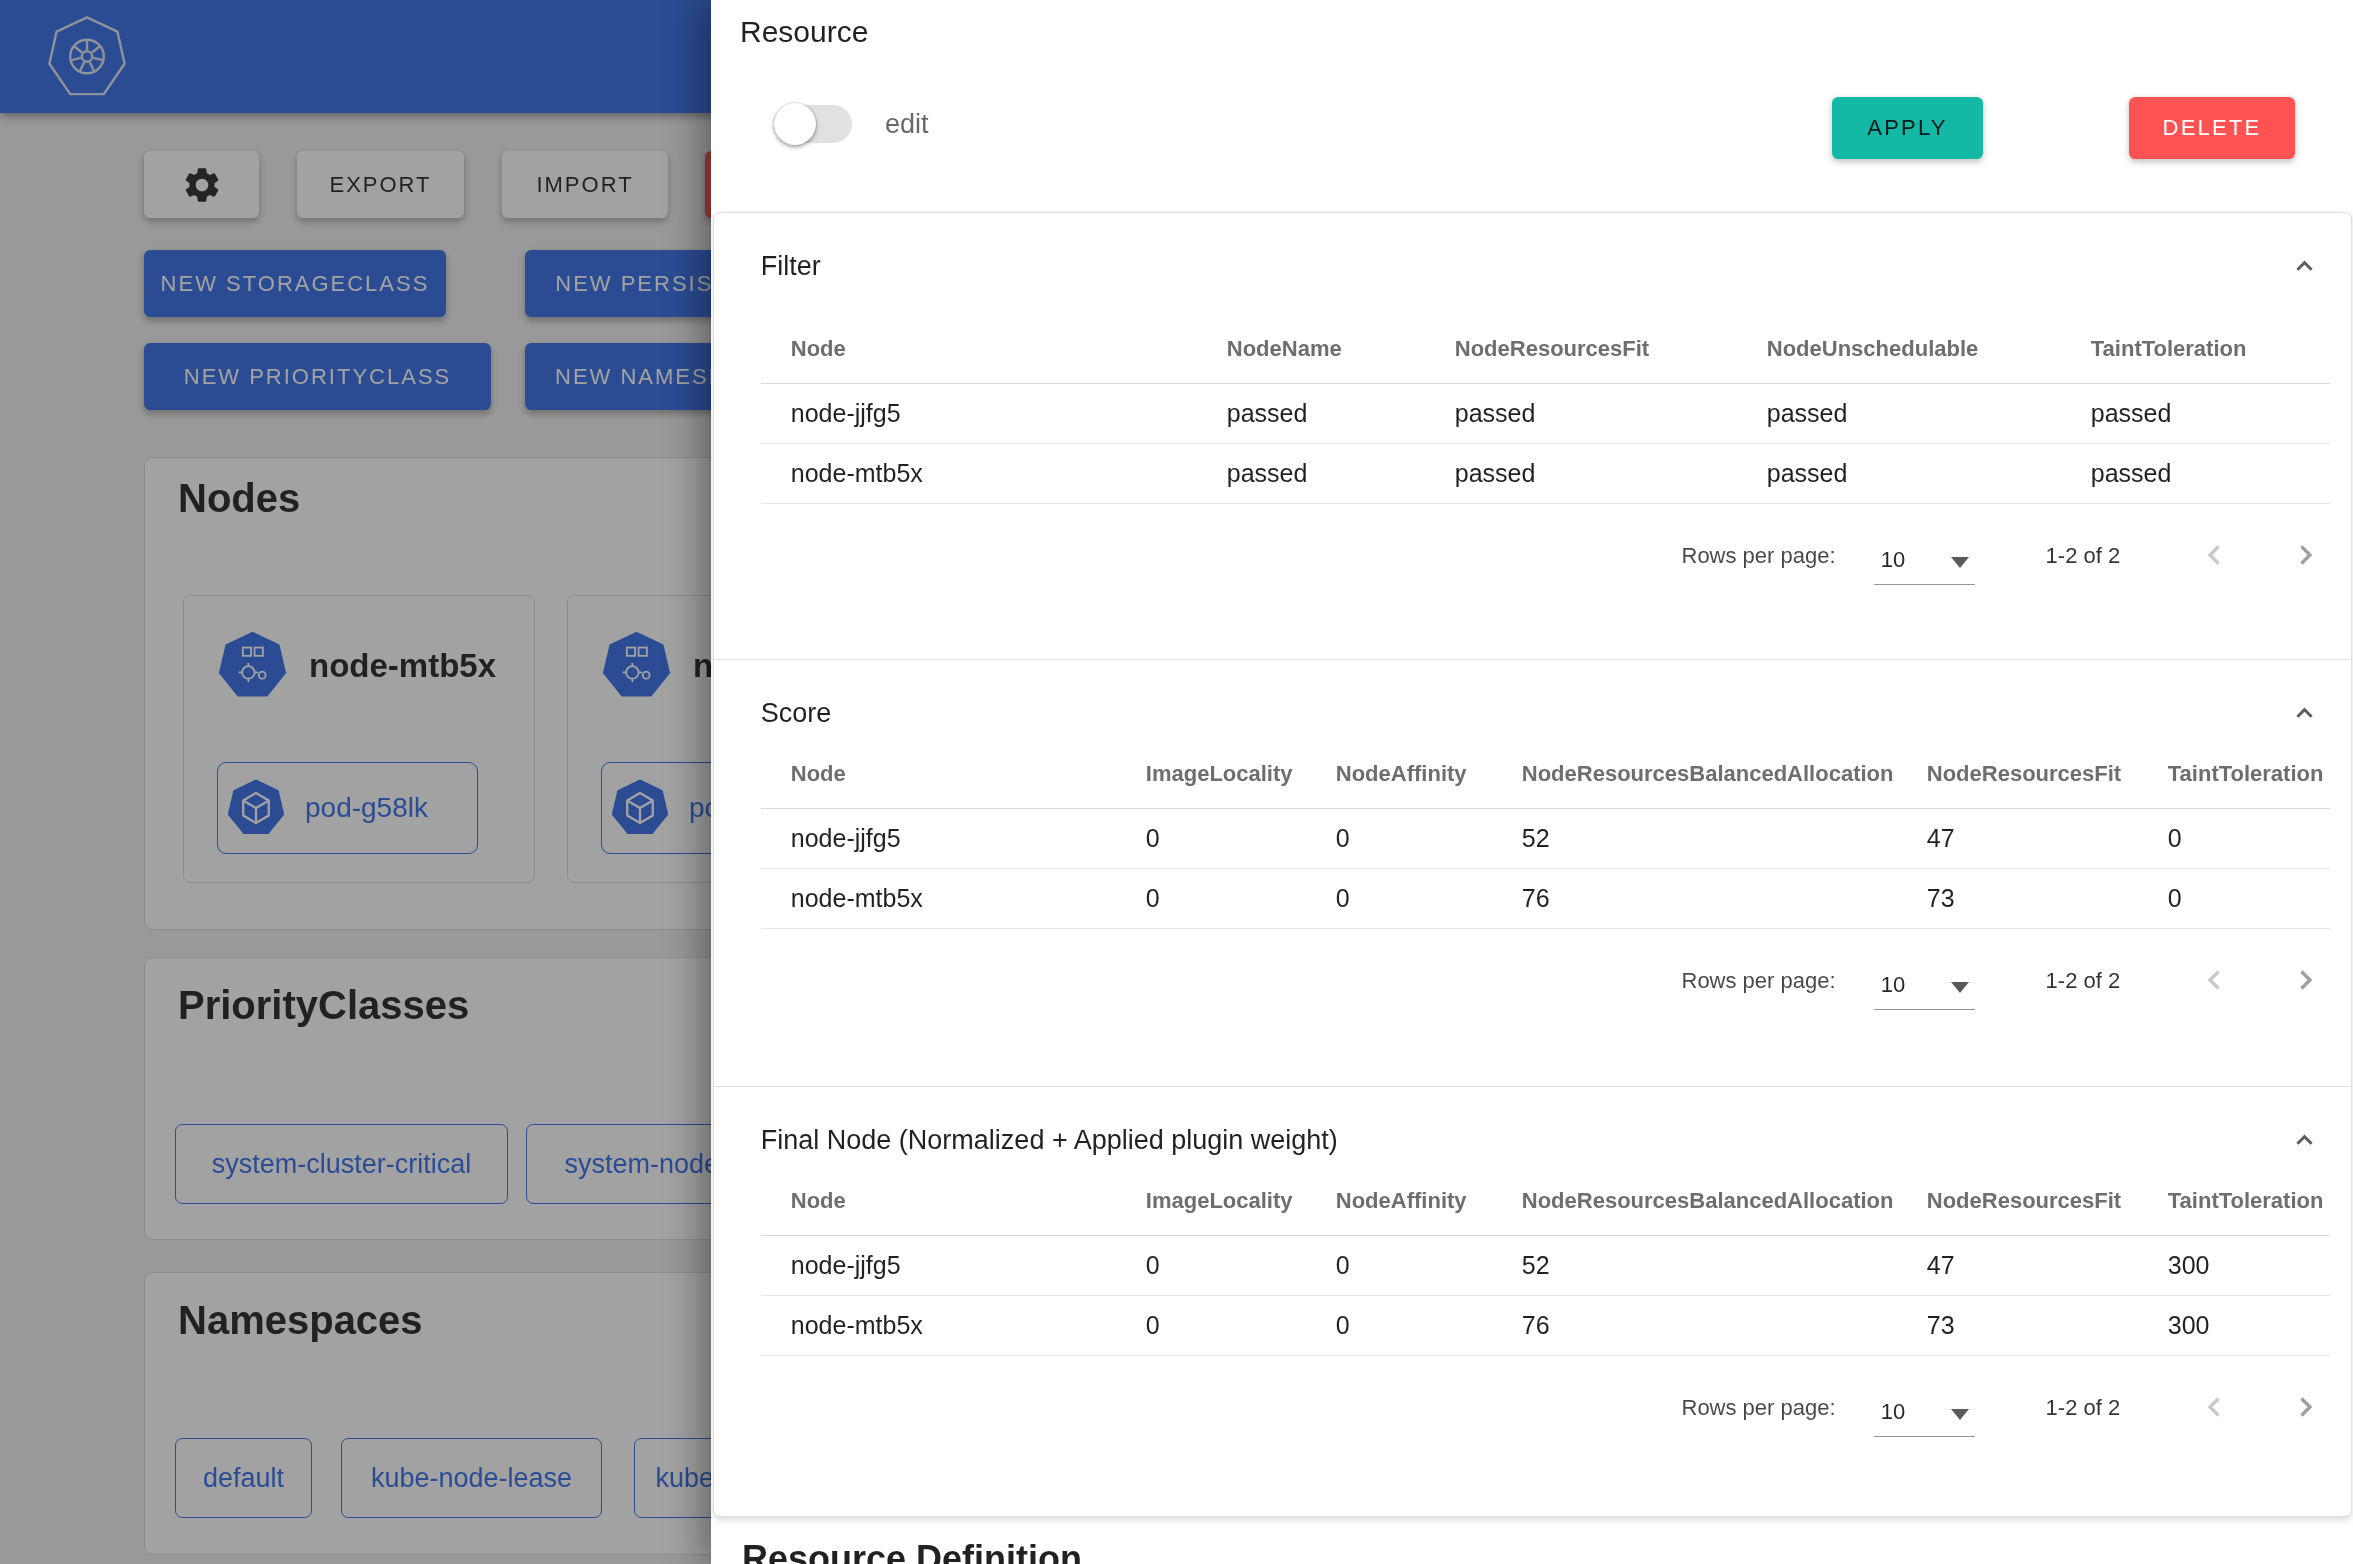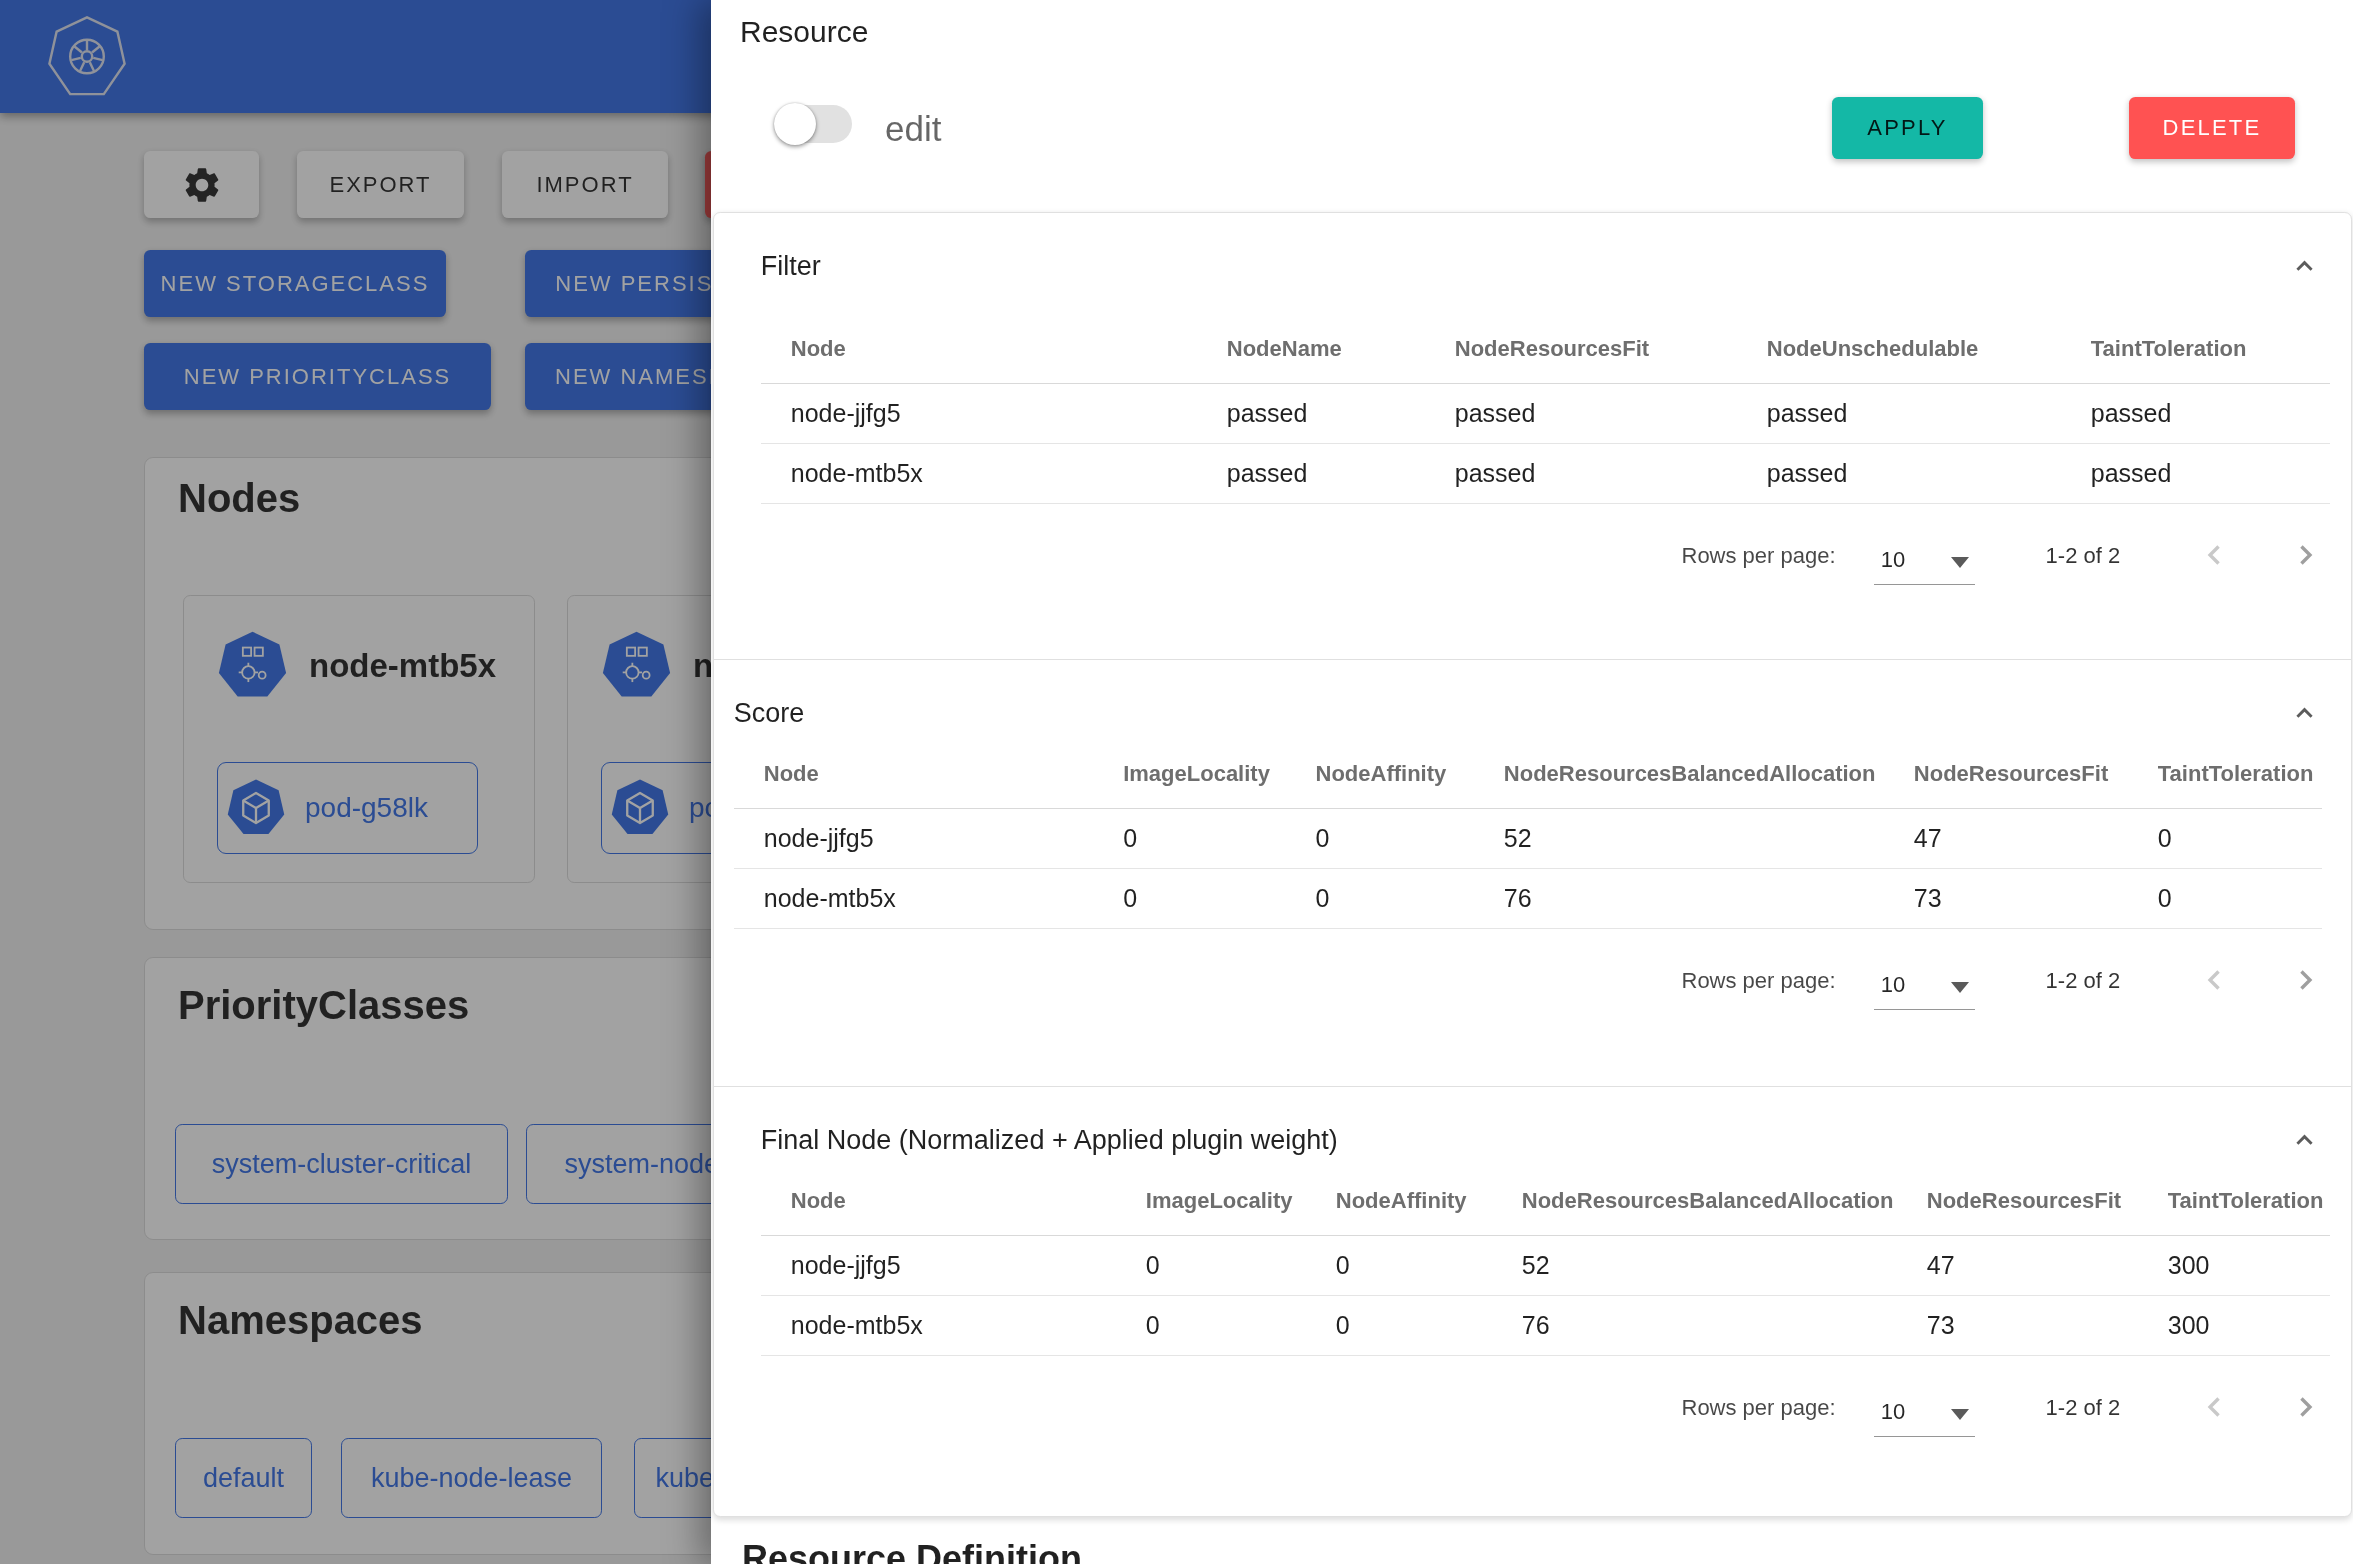--- a/index.html
+++ b/index.html
@@ -94,39 +94,39 @@
     background: #fff; box-shadow: -11px 0 33px rgba(0,0,0,.35);
   }
   .drawer-header { position: relative; height: 212px; }
   .resource-title { position: absolute; left: 29px; top: 14.5px; font-size: 30px; font-weight: 400; }
   .switch { position: absolute; left: 63px; top: 103px; width: 78px; height: 42px; cursor: pointer; }
   .switch-track { position: absolute; left: 0; right: 0; top: 1.8px; bottom: 1.8px; border-radius: 20px; background: #e1e1e1; }
   .switch-thumb {
     position: absolute; left: 0; top: 0; width: 42px; height: 42px; border-radius: 50%;
     background: #fff; box-shadow: 0 1.8px 4.5px rgba(0,0,0,.4), 0 0 1.8px rgba(0,0,0,.2);
   }
-  .edit-label { position: absolute; left: 174px; top: 109px; font-size: 35px; color: rgba(0,0,0,.6); }
+  .edit-label { position: absolute; left: 174px; top: 109px; font-size: 27px; color: rgba(0,0,0,.6); }
   .drawer-btn {
     position: absolute; top: 97px; height: 62px; border: none; border-radius: 6.3px;
     font-family: inherit; font-size: 22px; font-weight: 500; letter-spacing: 2.2px;
     display: flex; align-items: center; justify-content: center; cursor: pointer;
     box-shadow: 0 2.7px 6.3px rgba(0,0,0,.24);
   }
   .apply-btn  { left: 1121px; width: 151px; background: #14b8a6; color: rgba(0,0,0,.87); }
   .delete-btn { left: 1418px; width: 166px; background: var(--error-red, #ff5252); color: #fff; }
 
   .results-card {
     position: absolute; left: 1.8px; right: 1.8px; top: 212px; height: 1305px;
     border: 0.9px solid #e0e0e0; border-radius: 7.2px; background: #fff;
     box-shadow: 0 2.7px 6.3px rgba(0,0,0,.14); overflow: hidden;
   }
   .score-section { padding: 38px 29px 27px 47px; }
   .score-section + .score-section { border-top: 0.9px solid #e0e0e0; }
   .score-section:nth-child(1) { height: 446px; }
-  .score-section:nth-child(2) { height: 427px; padding-left: 20px; }
+  .score-section:nth-child(2) { height: 427px; }
   .score-section:nth-child(3) { height: 432px; }
   .sec-head { display: flex; justify-content: space-between; align-items: flex-start; }
   .sec-title { font-size: 27px; font-weight: 400; }
   .collapse-btn { background: none; border: none; padding: 0; margin-right: 1.8px; cursor: pointer; color: #5c5c5c; }
 
   table.data-table { width: 100%; border-collapse: collapse; table-layout: fixed; margin-top: 31px; }
   .score-section:not(:first-child) table.data-table { margin-top: 9px; }
   table.data-table th {
     height: 67px; text-align: left; padding-left: 30px; vertical-align: middle;
     font-size: 22px; font-weight: 700; color: #6e6e6e;

